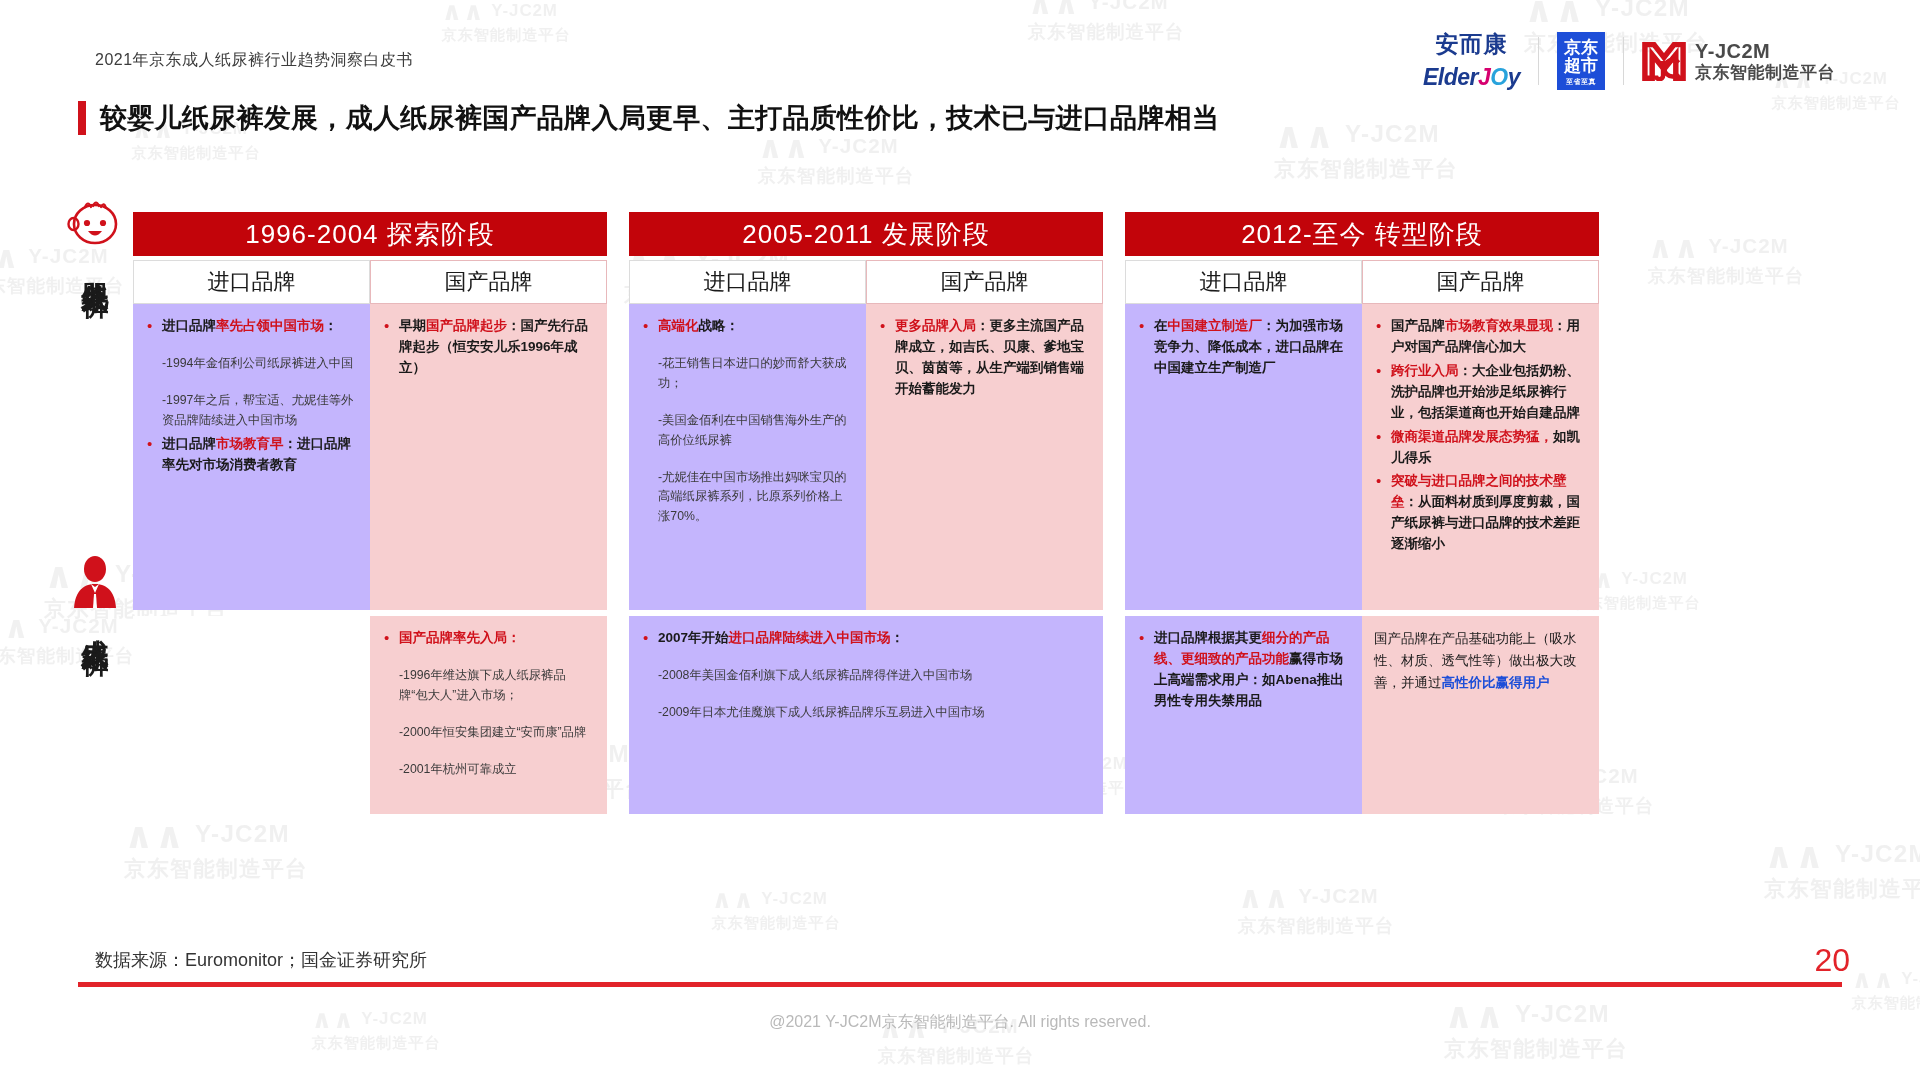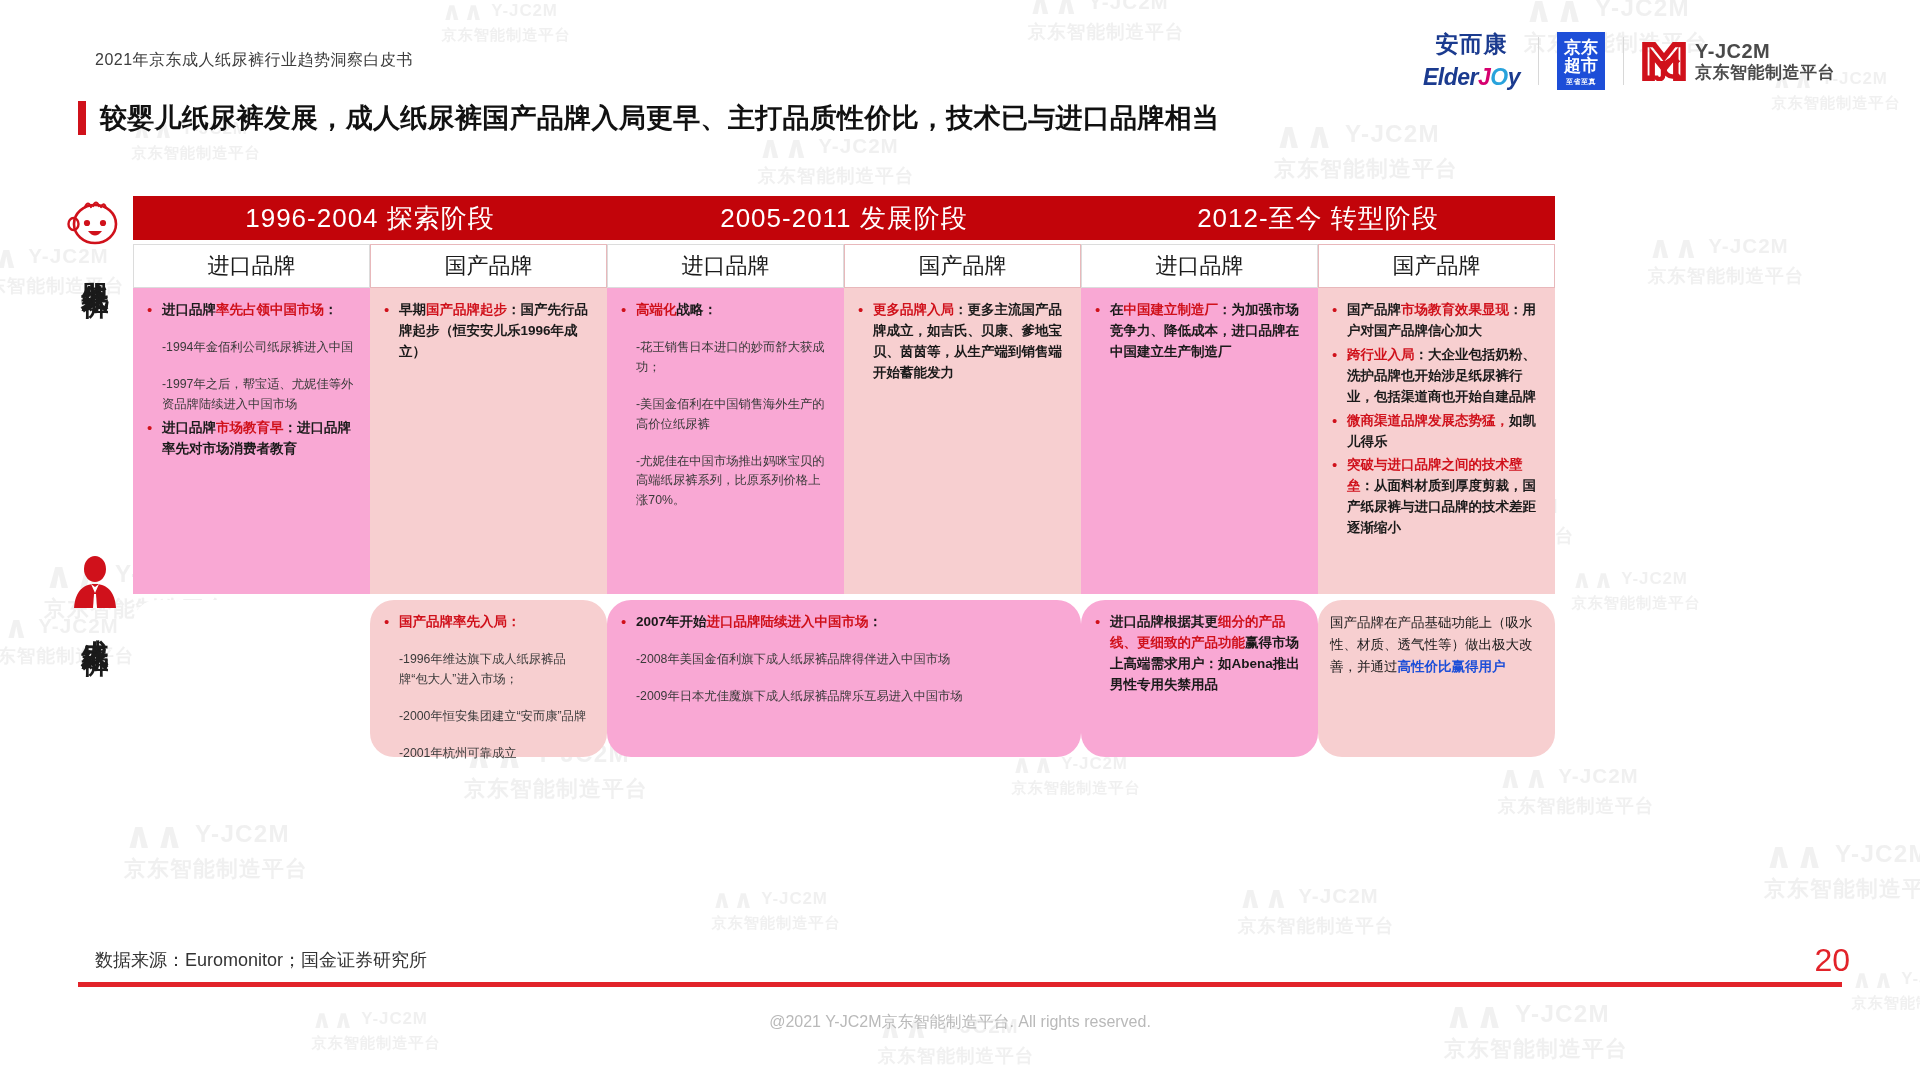--- a/index.html
+++ b/index.html
@@ -77,45 +77,45 @@
 
   .rail { position:absolute; left:0; top:0; width:78px; }
   .rail-baby { position:absolute; left:4px; top:0; width:72px; text-align:center; }
   .rail-adult { position:absolute; left:4px; top:360px; width:72px; text-align:center; }
   .rail-label {
     writing-mode:vertical-rl; text-orientation:upright;
     font-size:27px; font-weight:700; color:#1a1a1a;
     letter-spacing:2px; margin:6px auto 0; display:inline-block;
   }
 
-  .phases { position:absolute; left:78px; top:0; width:1722px; display:flex; }
+  .phases { position:absolute; left:78px; top:16px; width:1722px; display:flex; gap:22px; }
   .phase { width:474px; }
 
   .phase-head {
     height:44px; background:#c2040a; color:#fff;
     display:flex; align-items:center; justify-content:center;
     font-size:26px; letter-spacing:1px; font-weight:400;
   }
 
   .subhead-row { display:flex; gap:0; margin-top:4px; }
   .subhead {
     flex:1; height:44px; border:1px solid #e8b8bb;
     display:flex; align-items:center; justify-content:center;
     font-size:22px; color:#1a1a1a; background:#fff;
   }
   .subhead.imp { border-color:#dcdcdc; }
 
   .body-row { display:flex; }
   .cell { flex:1; padding:12px 14px 10px 12px; }
-  .cell.grey { background:#f9a8d4; }
+  .cell.grey { background:#c4b5fd; }
   .cell.pink { background:#f7cfd0; }
   .cell.white { background:#ffffff; }
 
   .row-baby .cell { height:306px; }
-  .row-adult .cell { height:157px;border-radius:24px; }
+  .row-adult .cell { height:198px; }
 
   .gap { height:6px; }
 
   ul.blist { list-style:none; }
   ul.blist > li { position:relative; padding-left:17px; margin-bottom:3px; }
   ul.blist > li::before {
     content:"•"; position:absolute; left:2px; top:-1px;
     font-size:15px; line-height:1.45;
   }
   ul.blist > li.dotred::before { color:#d0111b; }

